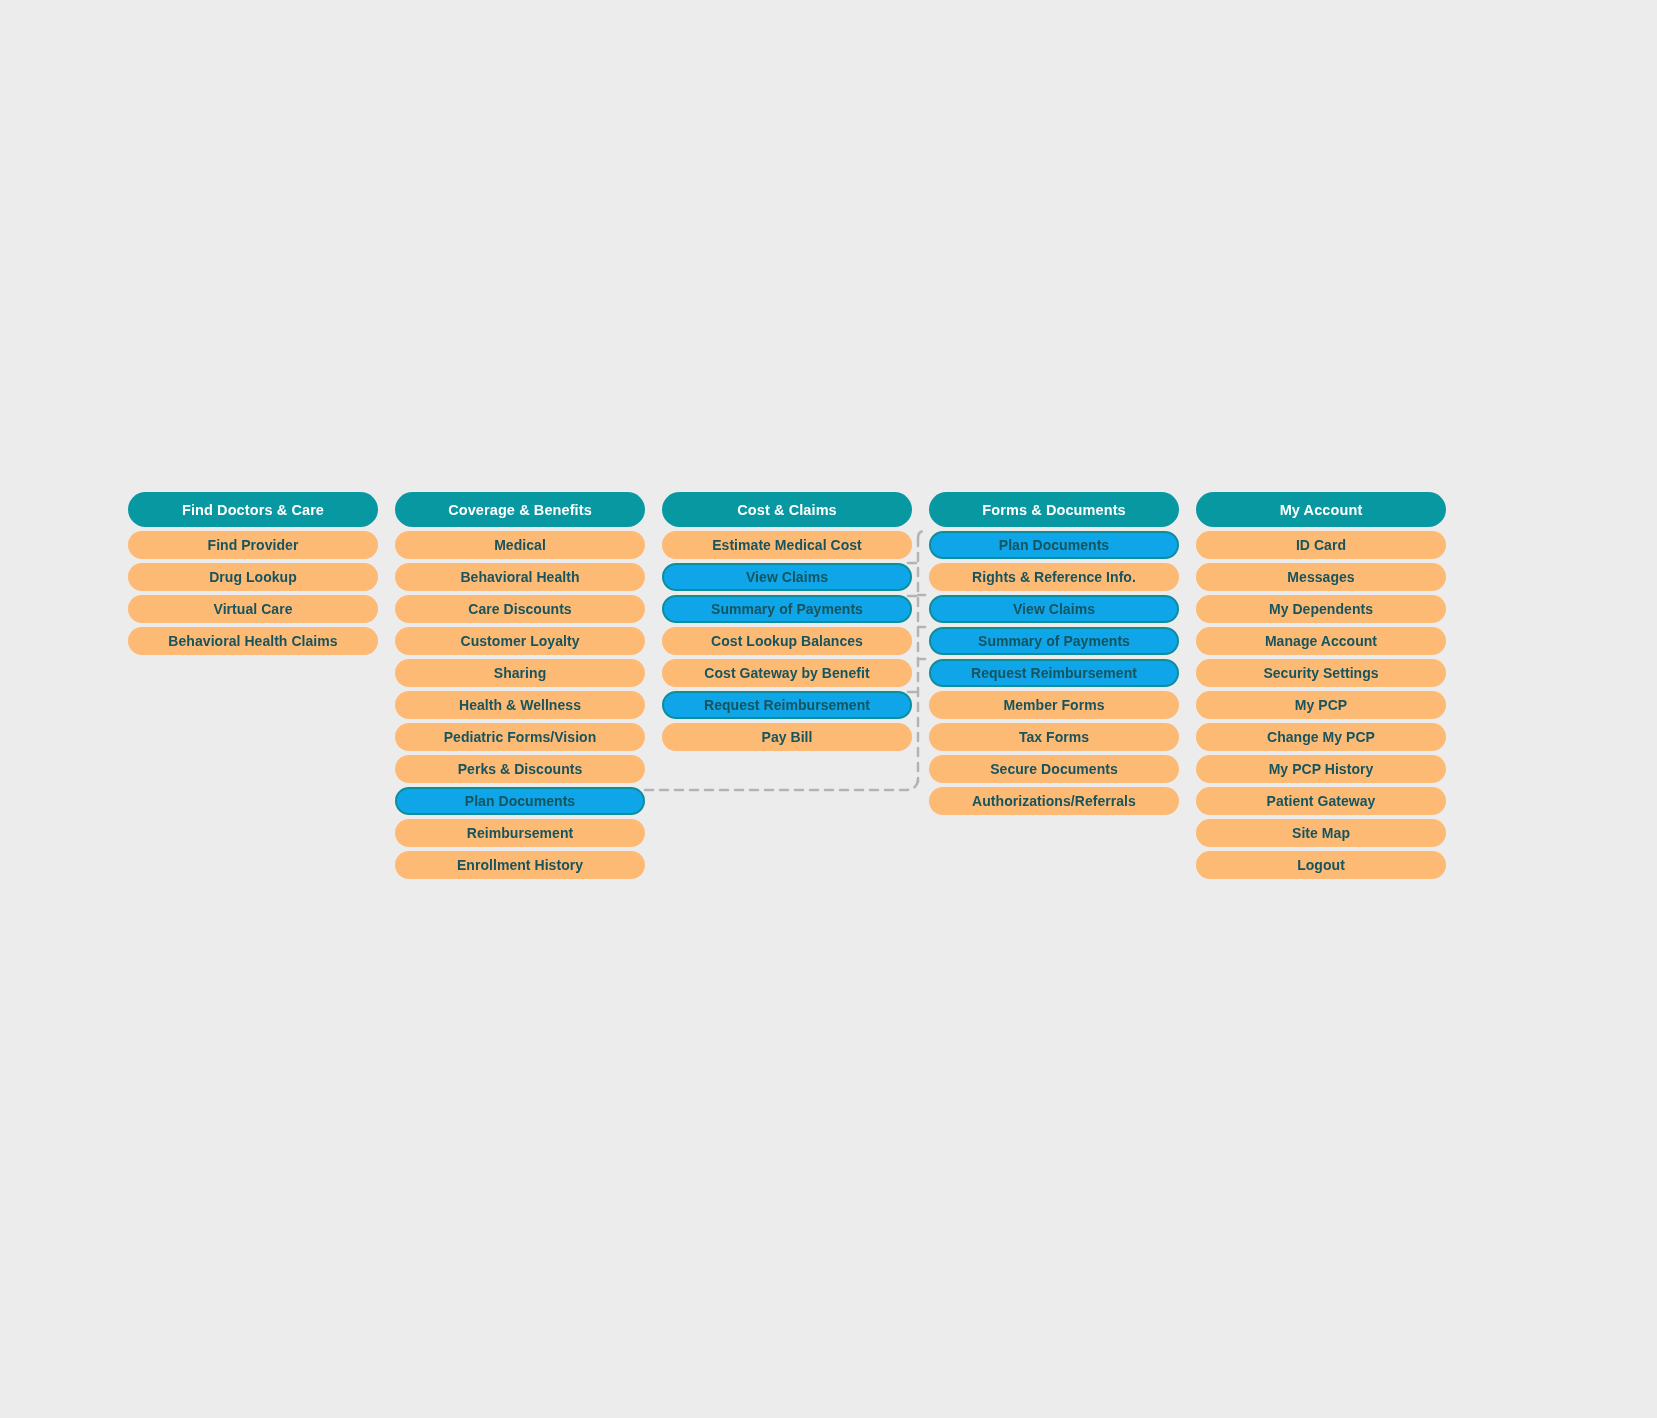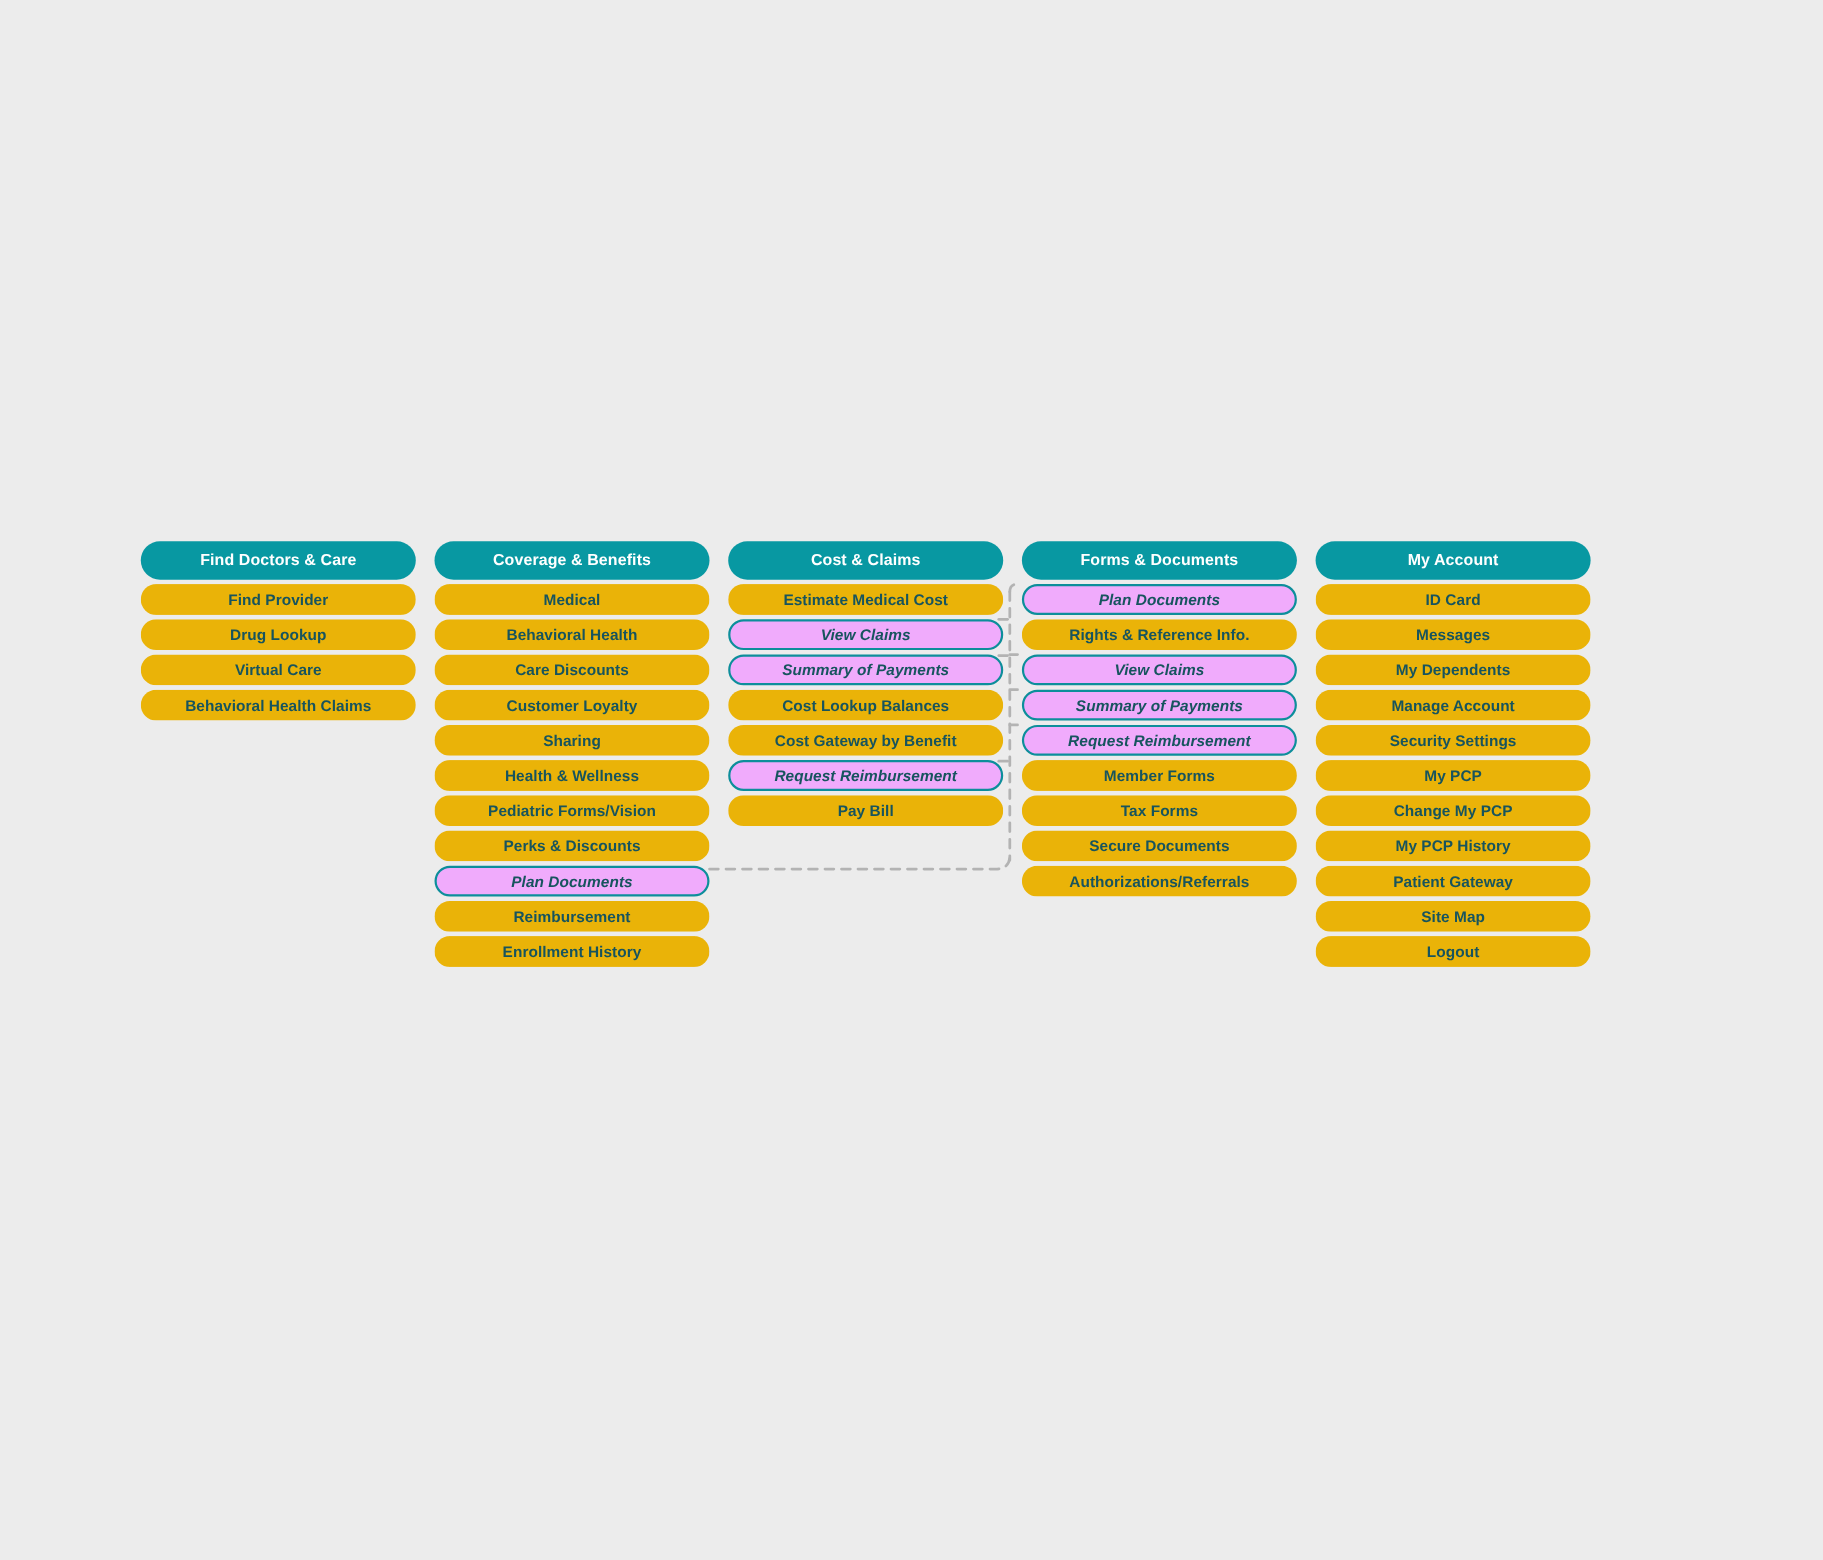--- a/index.html
+++ b/index.html
@@ -42,38 +42,37 @@
     display: flex;
     align-items: center;
     justify-content: center;
     letter-spacing: 0.1px;
     box-sizing: border-box;
   }
 
   .pill {
     height: 28px;
     border-radius: 16px;
-    background: #eab308;
+    background: #fdba74;
     color: #17545E;
     font-size: 14px;
     font-weight: bold;
     display: flex;
     align-items: center;
     justify-content: center;
     box-sizing: border-box;
     border: 2px solid transparent;
     letter-spacing: 0.05px;
     white-space: nowrap;
   }
 
   .pill.highlight {
-    background: #f0abfc;
+    background: #0ea5e9;
     border: 2px solid #0D8E9B;
     color: #17545E;
-    font-style: italic;
   }
 
   
   #connectors {
     position: absolute;
     left: 0;
     top: 0;
     width: 1657px;
     height: 1418px;
     pointer-events: none;

